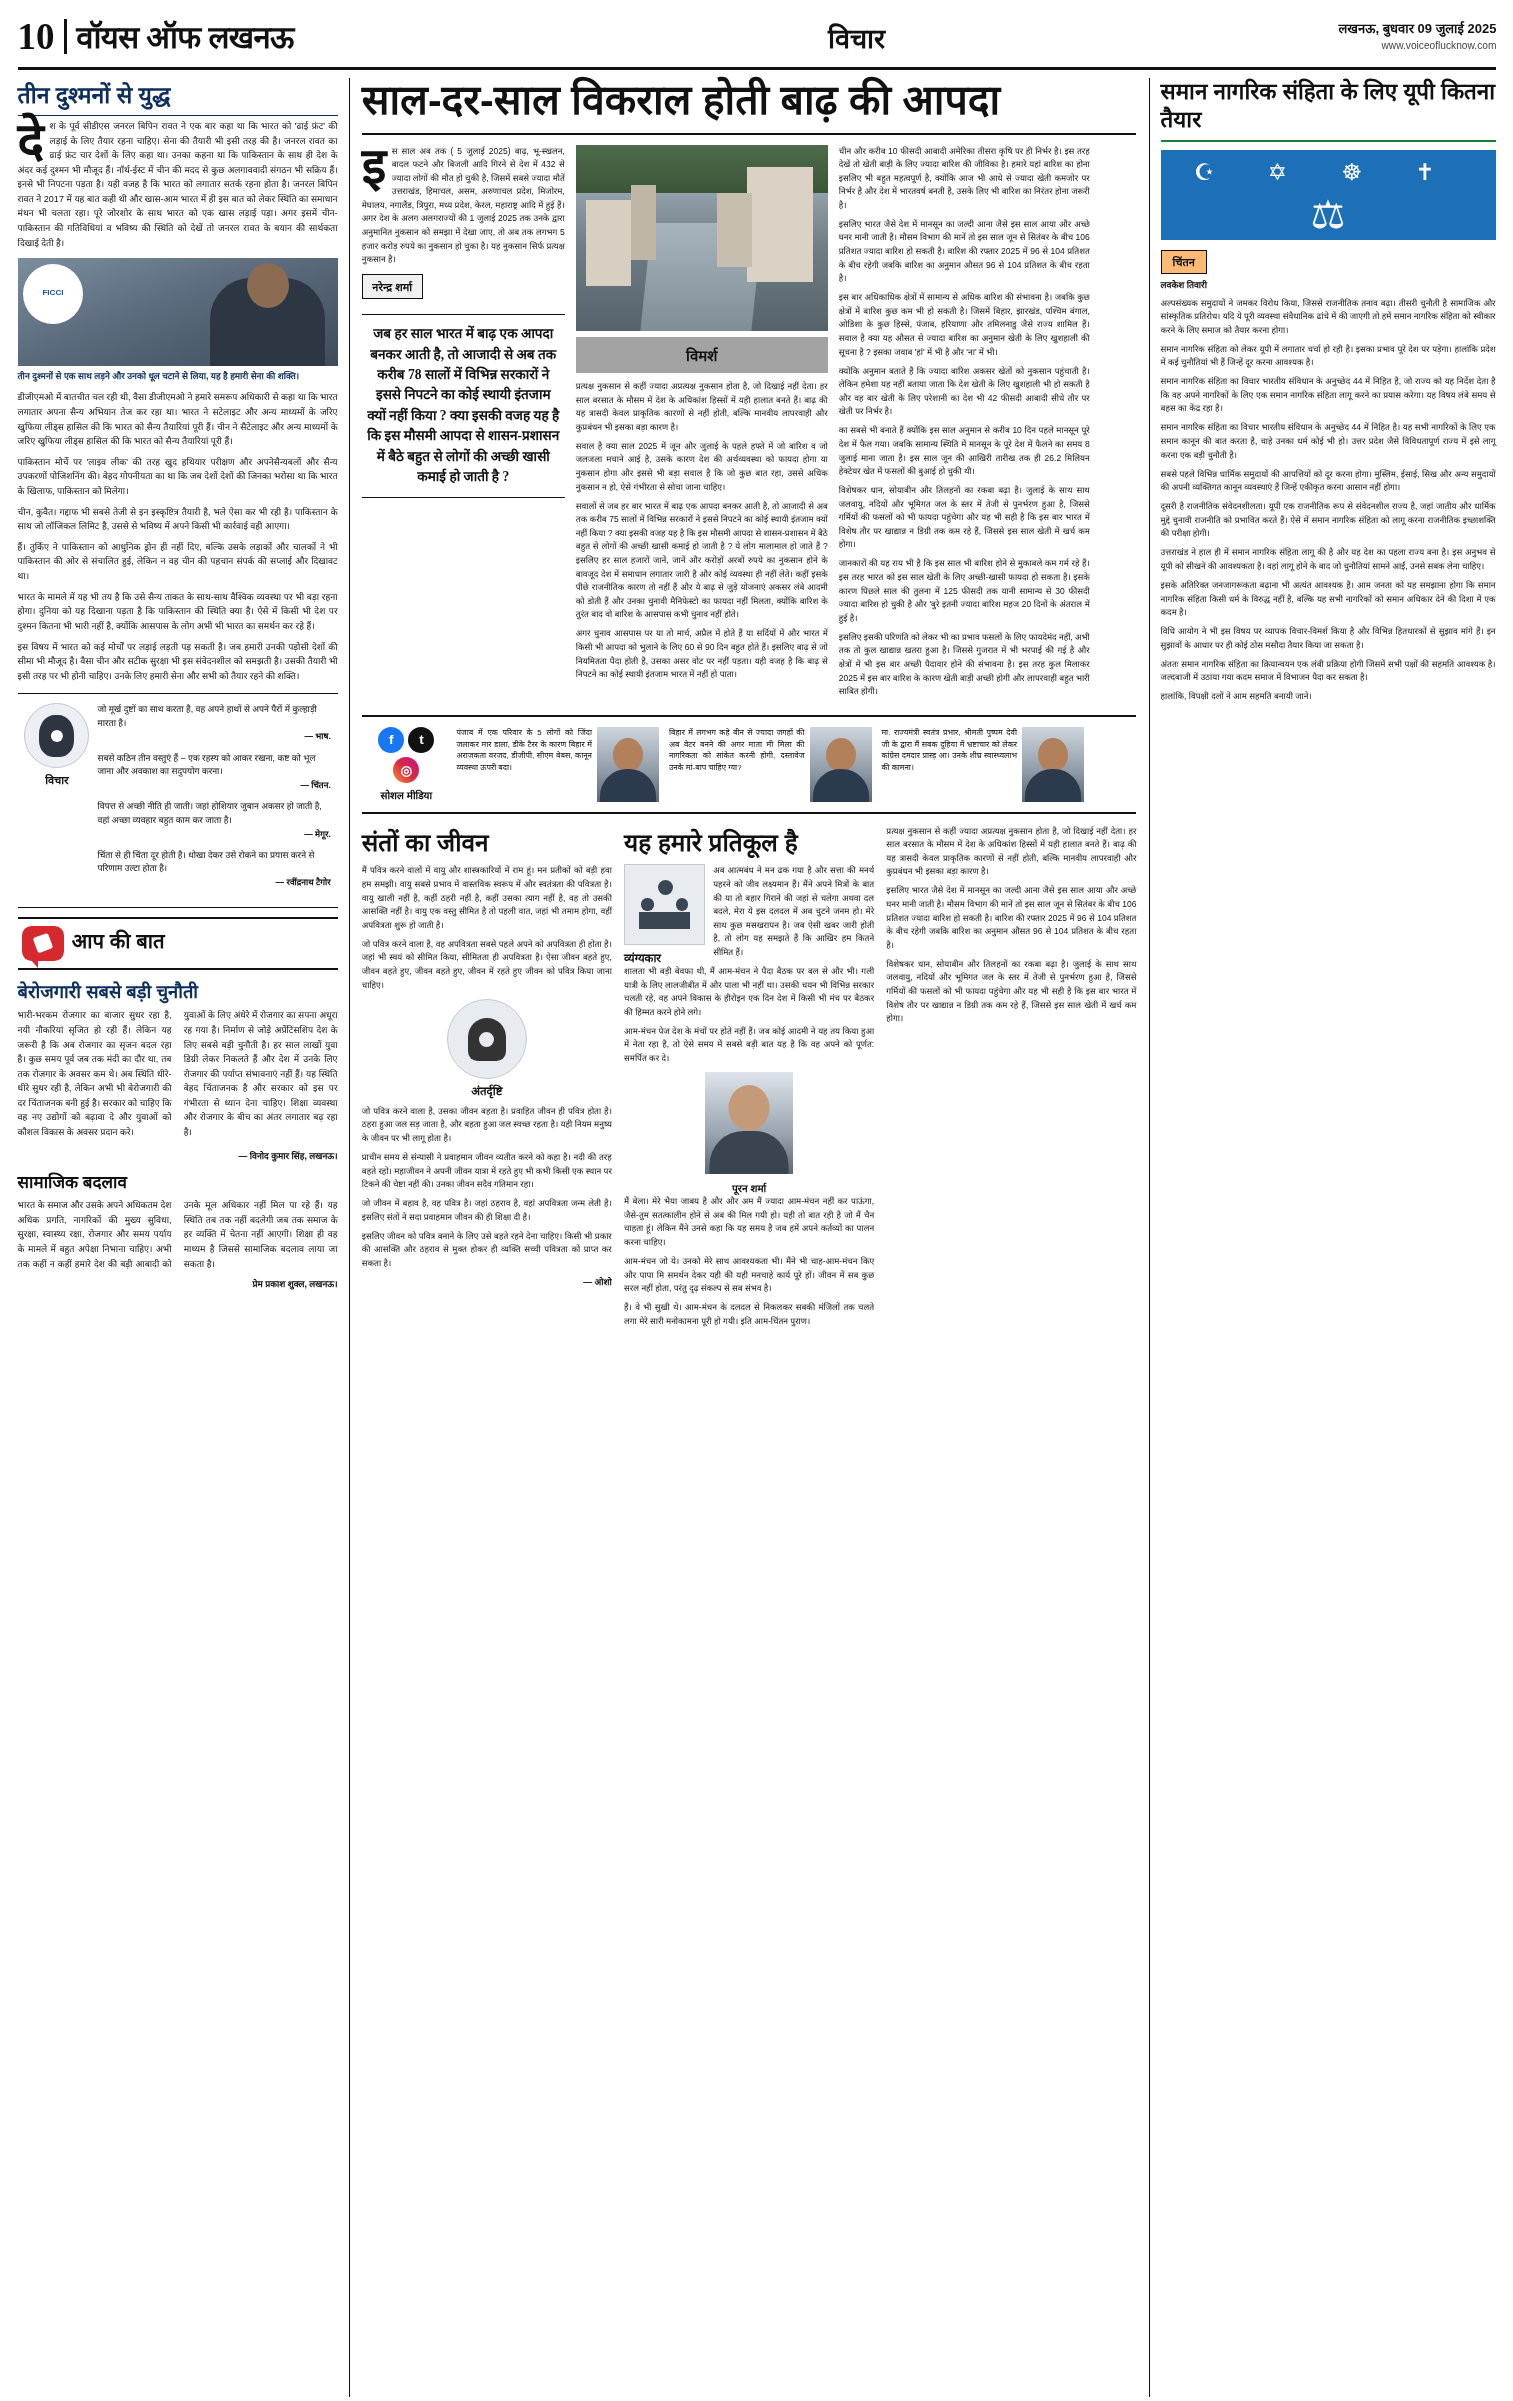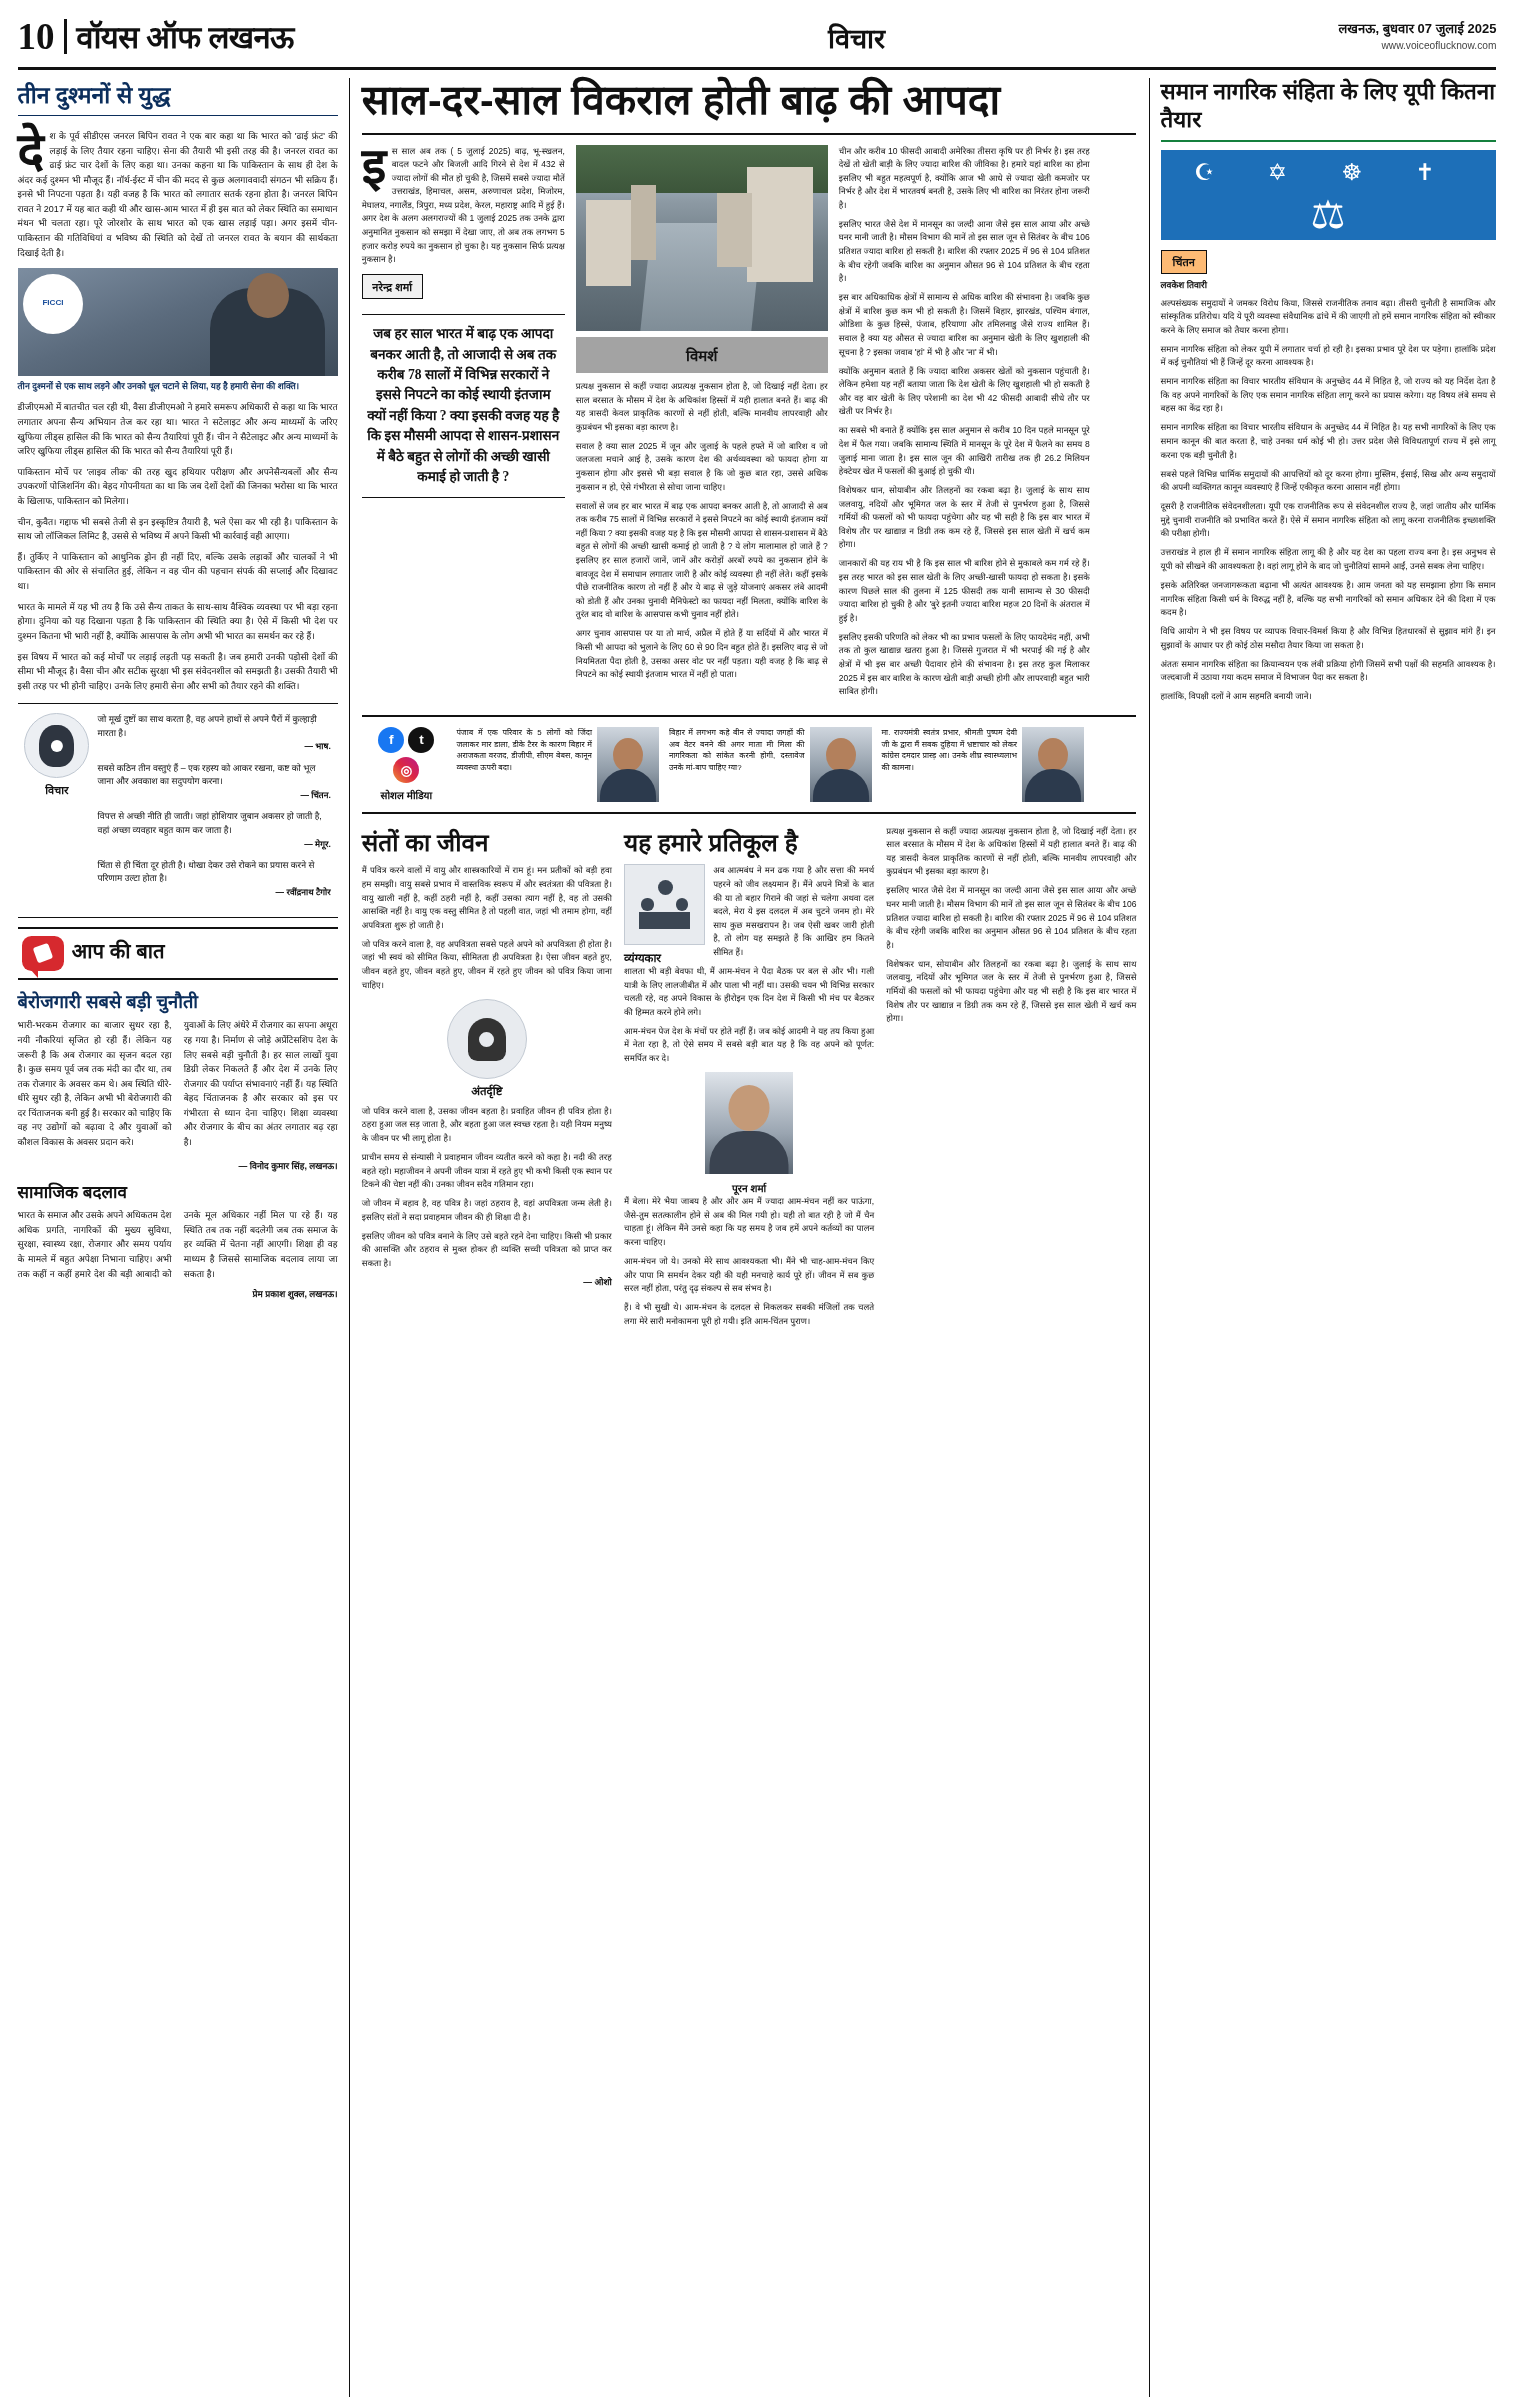--- a/index.html
+++ b/index.html
@@ -61,21 +61,21 @@
     border-right: 1.4px solid #111;
   }
   .col-right {
     width: 346px;
     padding-left: 11px;
   }
 
   
   .lead-head {
     font-size: 23px; font-weight: bold; color: #0b2e5c;
-    border-bottom: 1.4px solid #0b2e5c; padding-bottom: 5.4px; margin-bottom: 13px;
+    border-bottom: 1.4px solid #0b2e5c; padding-bottom: 5.4px; margin-bottom: 3px;
   }
   .dropcap-para { font-size: 9px; line-height: 1.62; text-align: justify; }
   .dropcap {
     float: left; font-size: 50px; line-height: 0.78; font-weight: bold;
     margin: 2.7px 5.4px 0 0; font-family: "Liberation Serif", serif;
   }
   .photo-box {
     margin: 8.1px 0 4.1px; width: 100%; height: 108px;
     background: linear-gradient(160deg,#7c8da0 0%,#5b6b7d 45%,#3e4c5a 100%);
     position: relative; overflow: hidden;
@@ -304,21 +304,21 @@
 <div class="page">
 
   <div class="masthead">
     <div class="mast-left">
       <div class="page-num">10</div>
       <div class="mast-divider"></div>
       <div class="mast-title">वॉयस ऑफ लखनऊ</div>
     </div>
     <div class="mast-center">विचार</div>
     <div class="mast-right">
-      <div class="mast-date">लखनऊ, बुधवार 07 जुलाई 2025</div>
+      <div class="mast-date">लखनऊ, बुधवार 09 जुलाई 2025</div>
       <div class="mast-url">www.voiceoflucknow.com</div>
     </div>
   </div>
 
   <div class="grid">
 
     <div class="col-left">
       <div class="lead-head">तीन दुश्मनों से युद्ध</div>
 
       <div class="dropcap-para">

